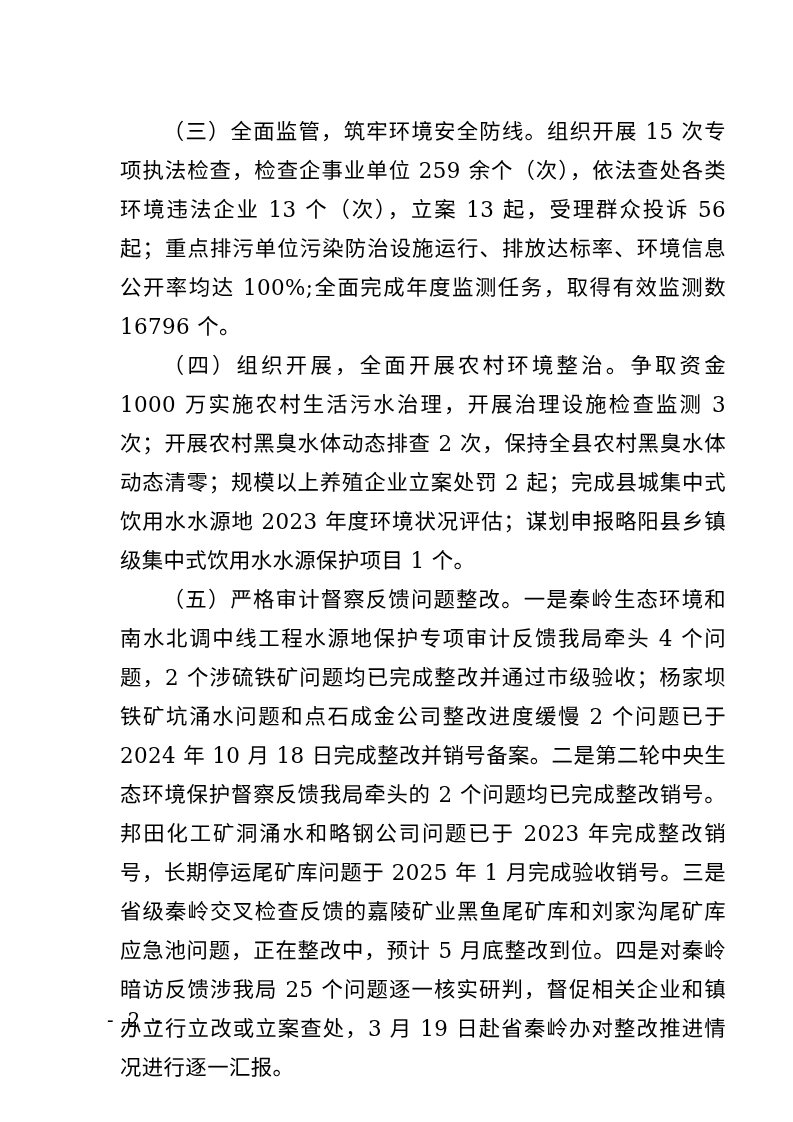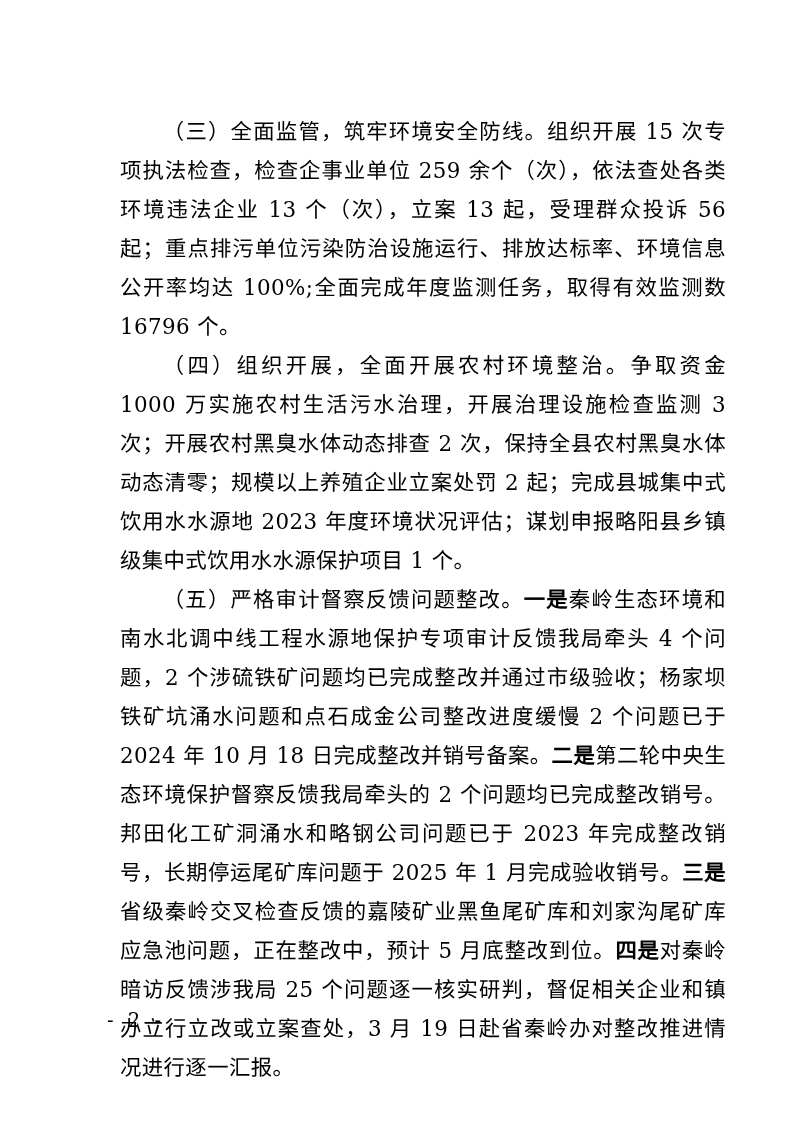--- a/index.html
+++ b/index.html
@@ -30,21 +30,21 @@
       margin: 0;
       padding: 0;
       text-indent: 2em;
     }
     
     .lead {
       font-family: "DejaVu Serif", "Liberation Serif", serif;
     }
     
     .marker {
-      font-weight: 700;
+      font-weight: 400;
       font-family: "DejaVu Sans", "Liberation Sans", sans-serif;
     }
     .page-number {
       position: absolute;
       left: 107px;
       top: 1008px;
       font-size: 19.5px;
       line-height: 26px;
       letter-spacing: 4px;
       font-family: "DejaVu Serif", "Liberation Serif", serif;

